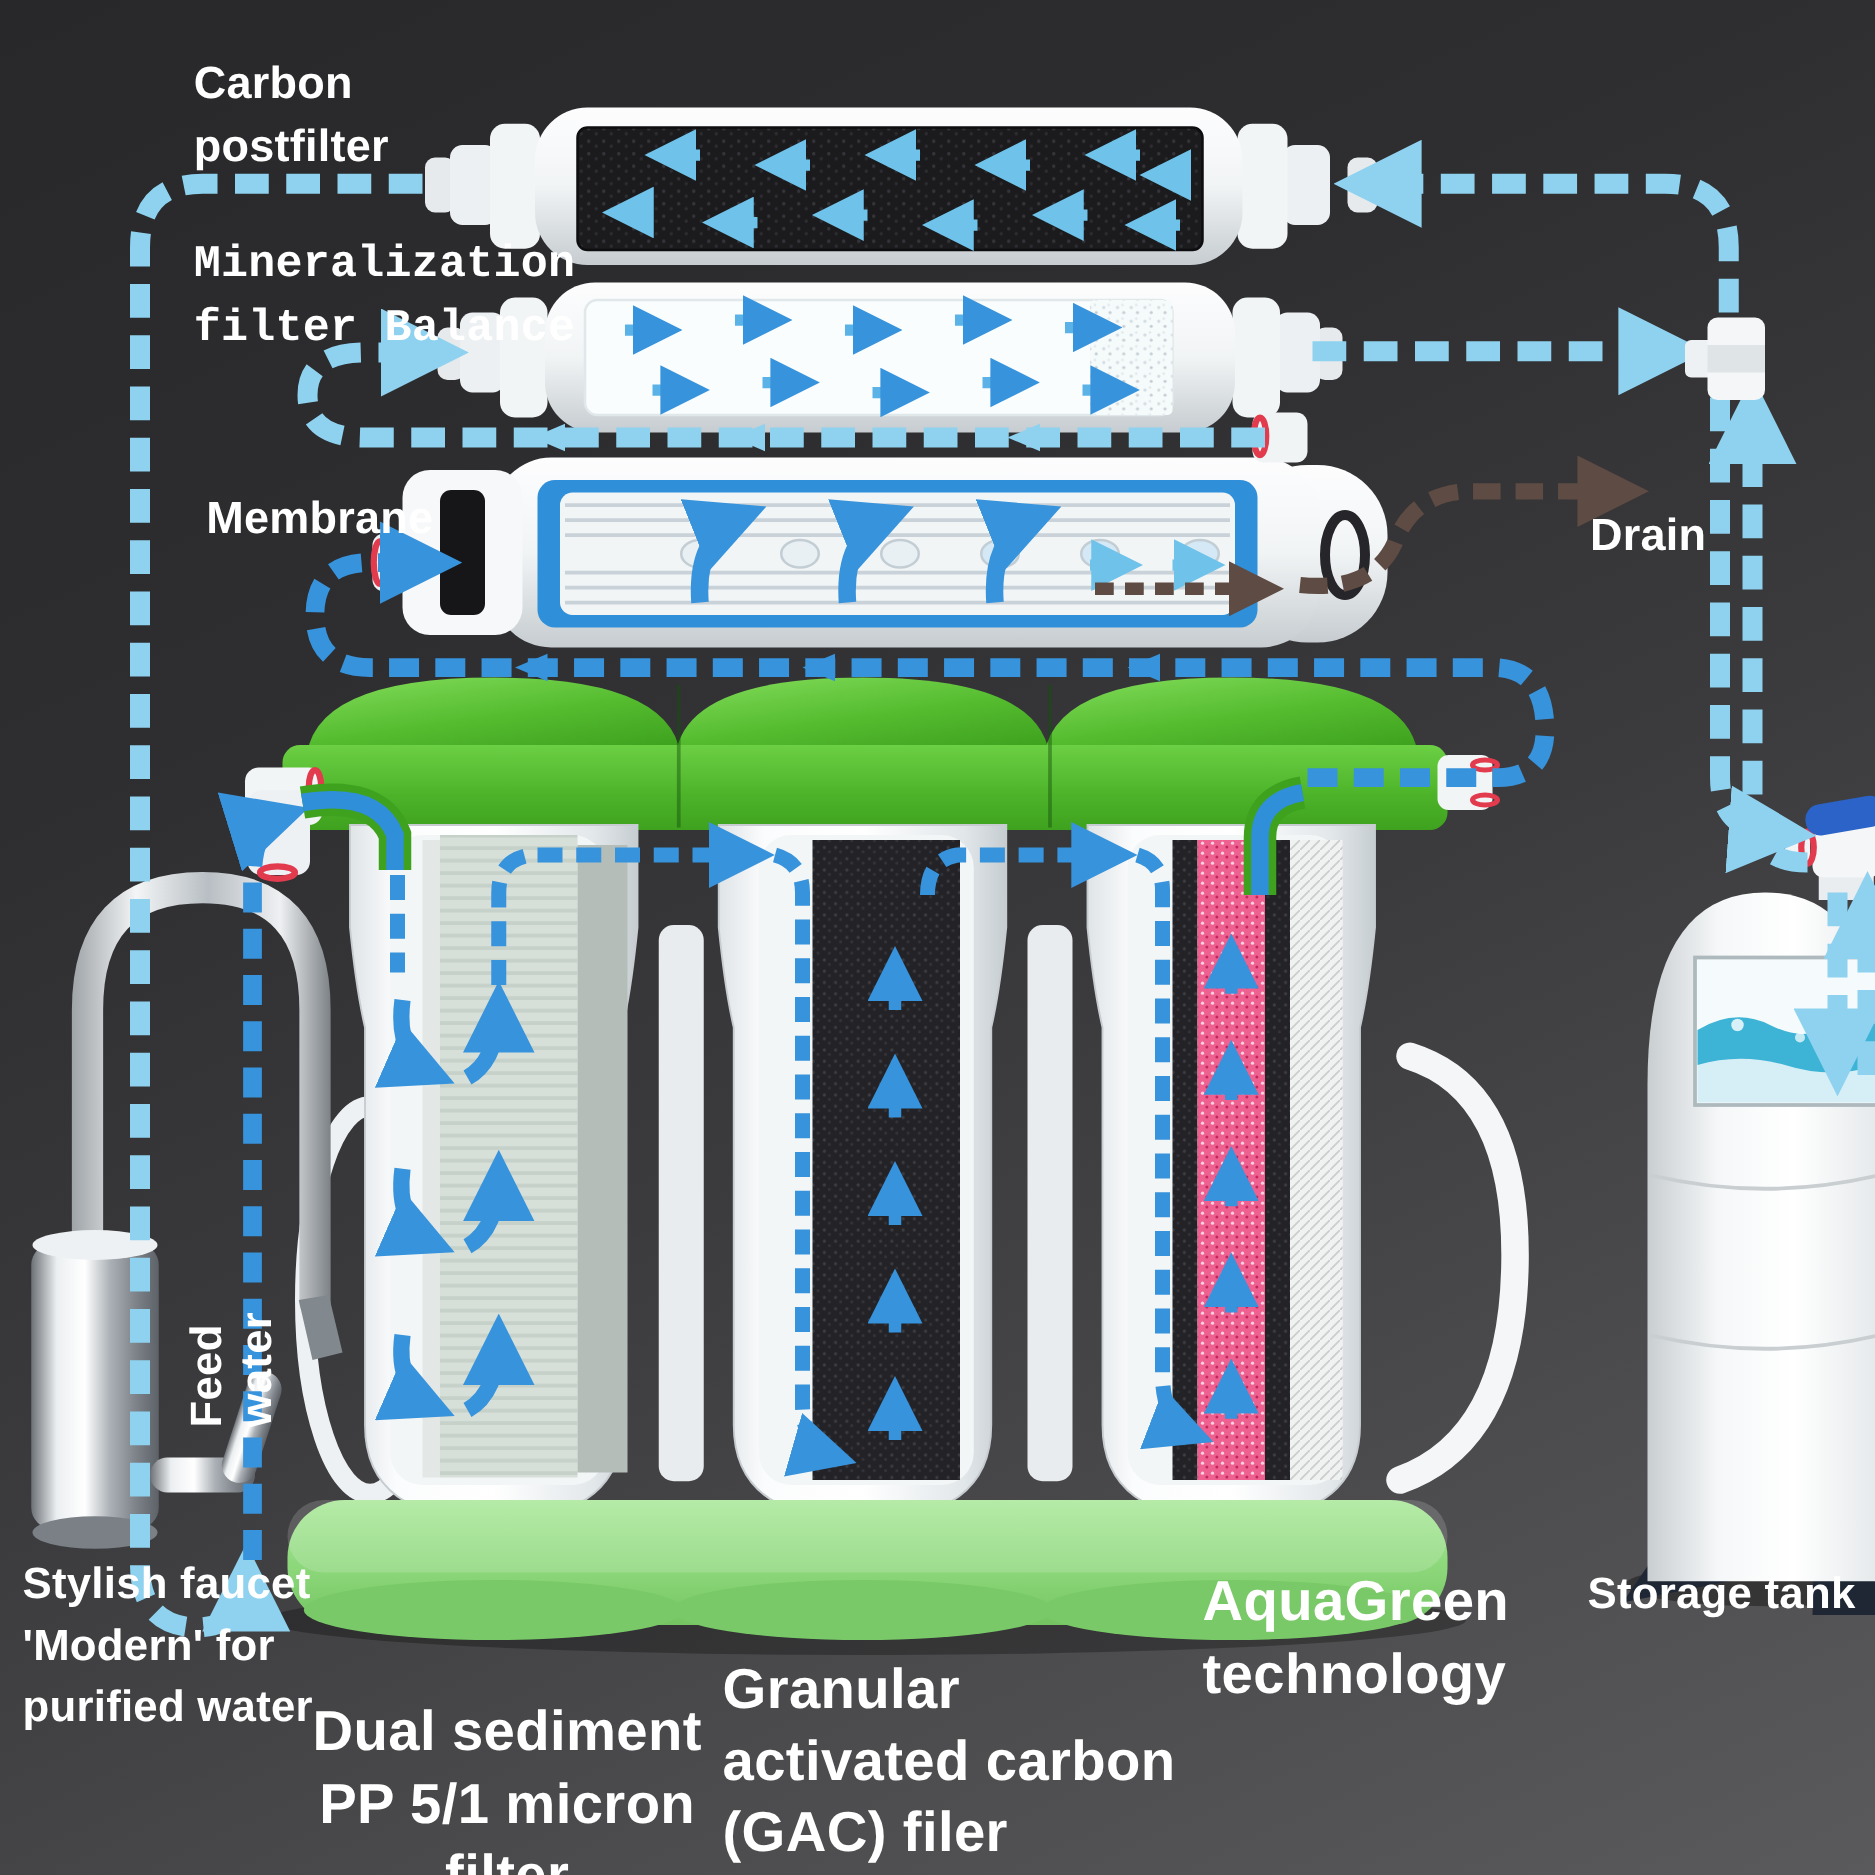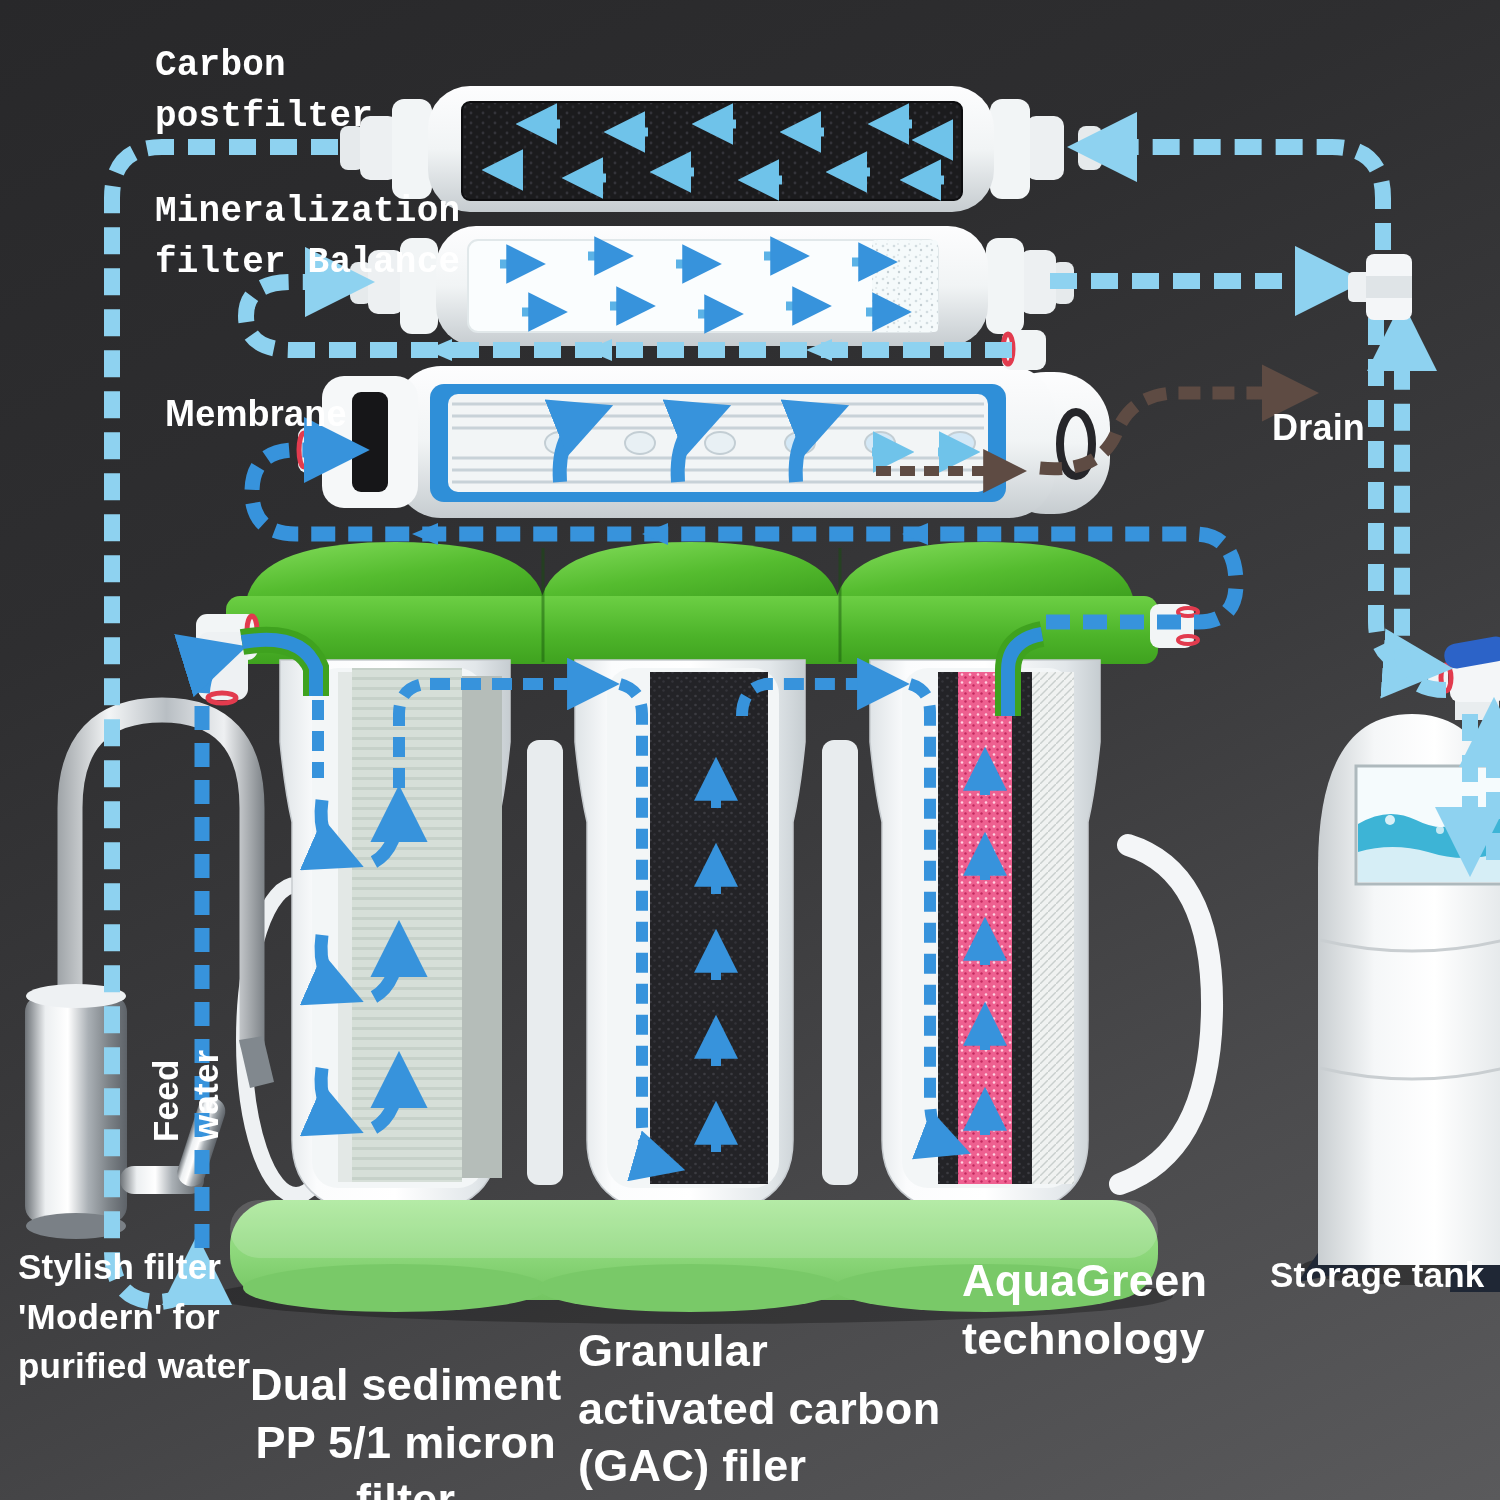--- a/index.html
+++ b/index.html
@@ -368,28 +368,28 @@
     </g>
     <g stroke="#6fc3ea" stroke-width="9" fill="none">
       <path d="M872,452 H902" marker-end="url(#maC)"></path>
         <path d="M938,452 H968" marker-end="url(#maC)"></path>
     </g>
     <path d="M876,471 H1014" fill="none" stroke="#5e4b43" stroke-width="10" stroke-dasharray="15 9" marker-end="url(#maB)"></path>
   </g>
   <path d="M1040,468 Q1098,474 1116,434 Q1130,396 1172,393 H1302" fill="none" stroke="#5e4b43" stroke-width="13" stroke-dasharray="22 12" marker-end="url(#maB)"></path>
 </svg>
 
-<div class="label small" style="left:155px;top:40px;font-family:Liberation Mono, monospace;">Carbon
+<div class="label small" style="left:155px;top:40px;">Carbon
 postfilter</div>
 <div class="label small" style="left:155px;top:186px;font-family:Liberation Mono, monospace;">Mineralization
 filter Balance</div>
 <div class="label small" style="left:165px;top:388px;">Membrane</div>
 <div class="label small" style="left:1272px;top:402px;">Drain</div>
 <div class="label vertical" style="left:146px;top:966px;height:176px;">Feed water</div>
-<div class="label small" style="left:18px;top:1242px;font-size:35px;">Stylish filter
+<div class="label small" style="left:18px;top:1242px;font-size:35px;">Stylish faucet
 'Modern' for
 purified water</div>
 <div class="label small" style="left:1270px;top:1250px;font-size:35px;">Storage tank</div>
 <div class="label caption" style="left:250px;top:1356px;text-align:center;">Dual sediment
 PP 5/1 micron
 filter</div>
 <div class="label caption" style="left:578px;top:1322px;">Granular
 activated carbon
 (GAC) filer</div>
 <div class="label caption" style="left:962px;top:1252px;">AquaGreen

